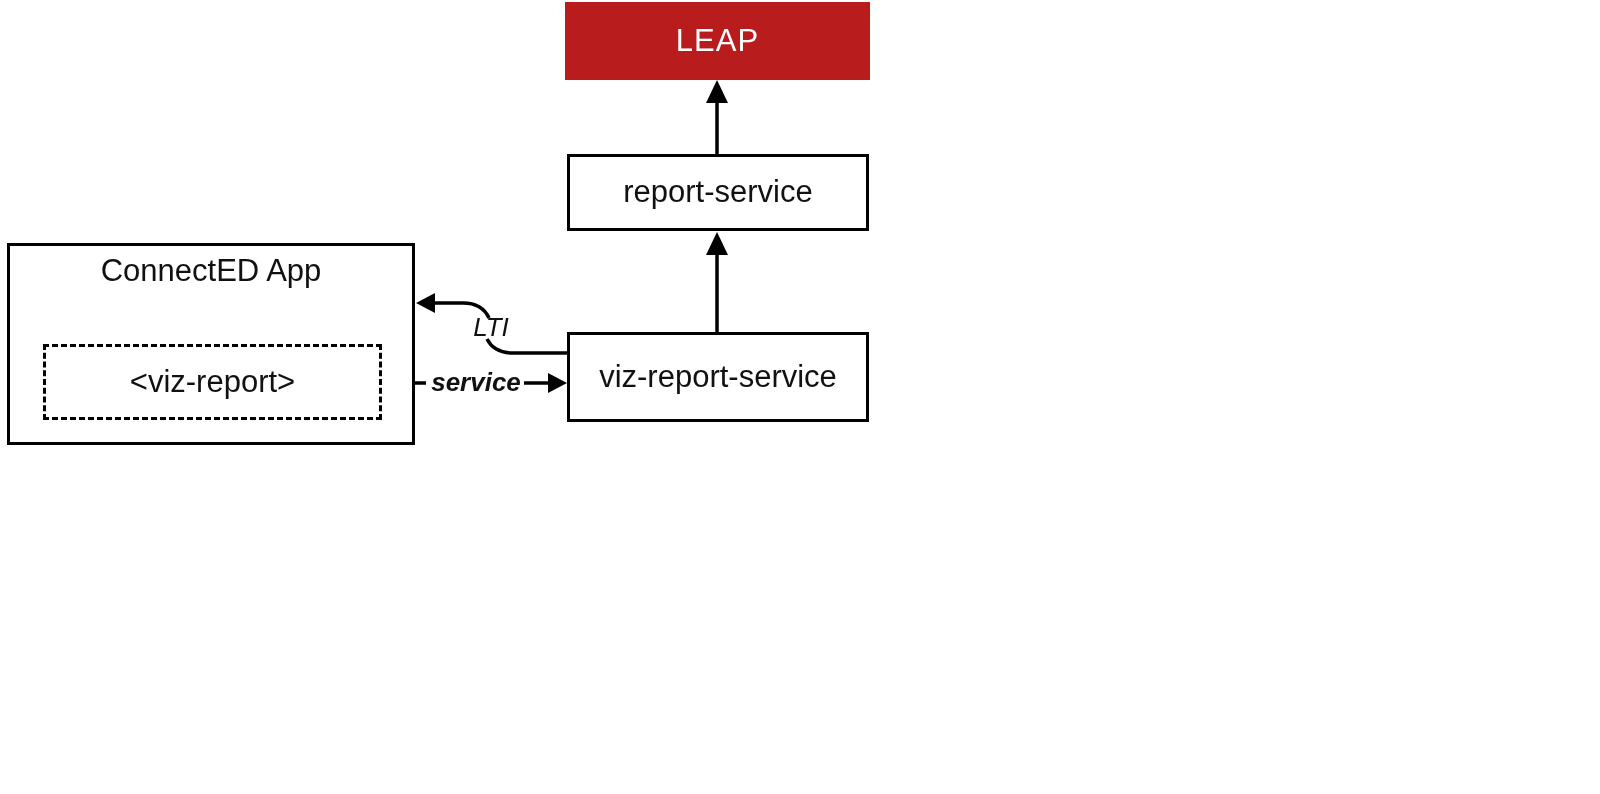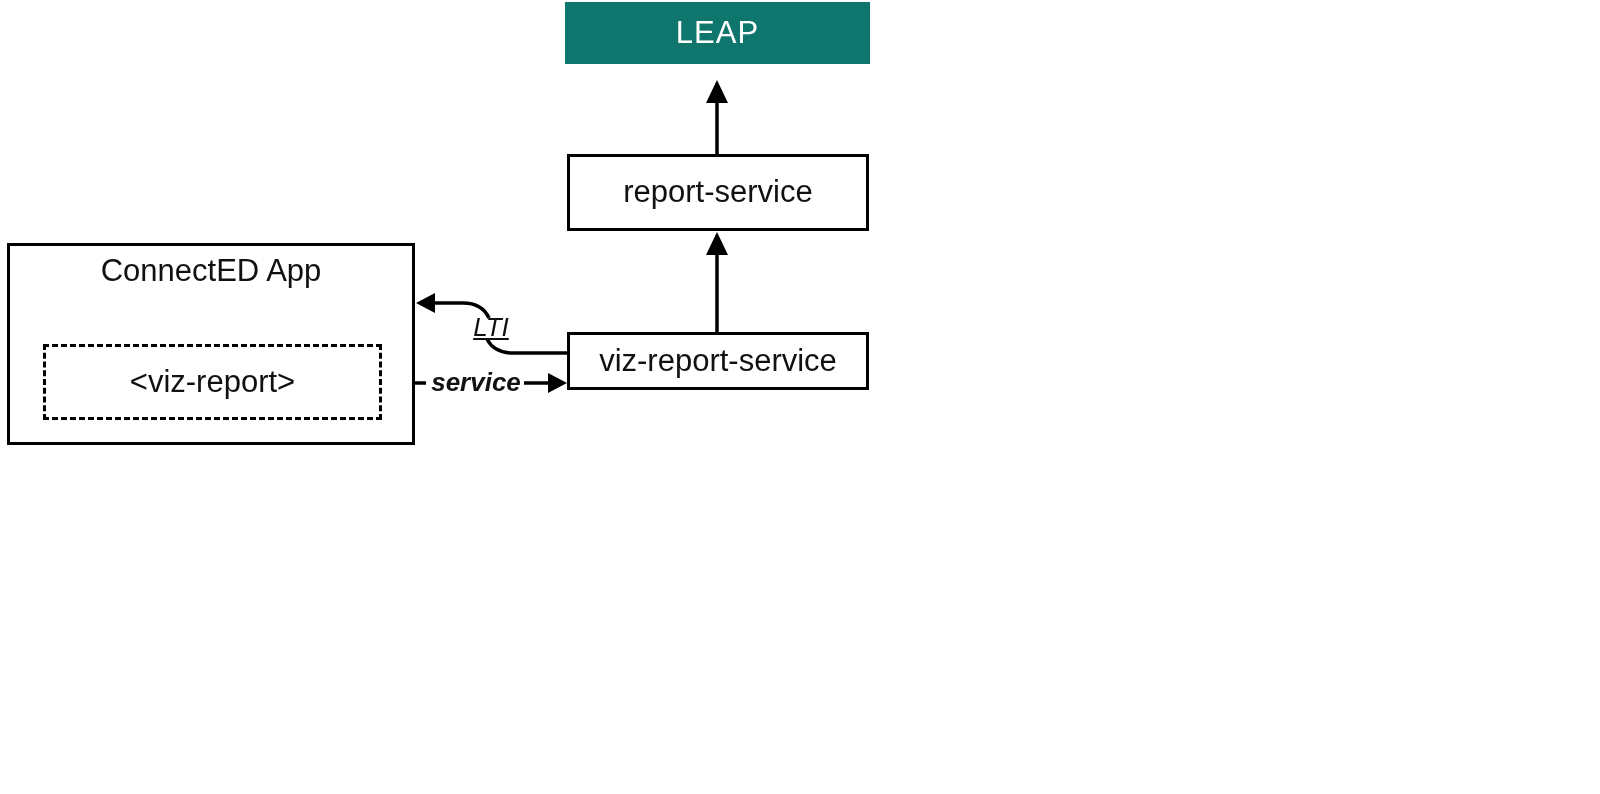--- a/index.html
+++ b/index.html
@@ -31,30 +31,30 @@
     align-items: center;
     justify-content: center;
     font-size: 31px;
     line-height: 1.1;
     background: #ffffff;
   }
   .node.bordered {
     border: 3px solid #000000;
   }
   .node-leap {
-    left: 565px; top: 2px; width: 305px; height: 62px;
-    background: #0f766e;
+    left: 565px; top: 2px; width: 305px; height: 78px;
+    background: #b91c1c;
     color: #ffffff;
     letter-spacing: 1px;
   }
   .node-report-service {
     left: 567px; top: 154px; width: 302px; height: 77px;
   }
   .node-viz-report-service {
-    left: 567px; top: 332px; width: 302px; height: 58px;
+    left: 567px; top: 332px; width: 302px; height: 90px;
   }
   .node-connected-app {
     left: 7px; top: 243px; width: 408px; height: 202px;
     align-items: flex-start;
     justify-content: center;
   }
   .connected-app-title {
     margin-top: 8px;
     display: block;
   }
@@ -64,21 +64,21 @@
   }
   .edge-label {
     position: absolute;
     font-size: 26px;
     font-style: italic;
     text-align: center;
     background: transparent;
     color: #111111;
   }
   .edge-label-lti {
-    left: 458px; top: 312px; width: 66px; height: 30px; text-decoration: underline;
+    left: 458px; top: 312px; width: 66px; height: 30px;
   }
   .edge-label-service {
     left: 425px; top: 367px; width: 102px; height: 30px; font-weight: bold;
   }
 </style>
 </head>
 <body>
 
 <div class="canvas">
 

